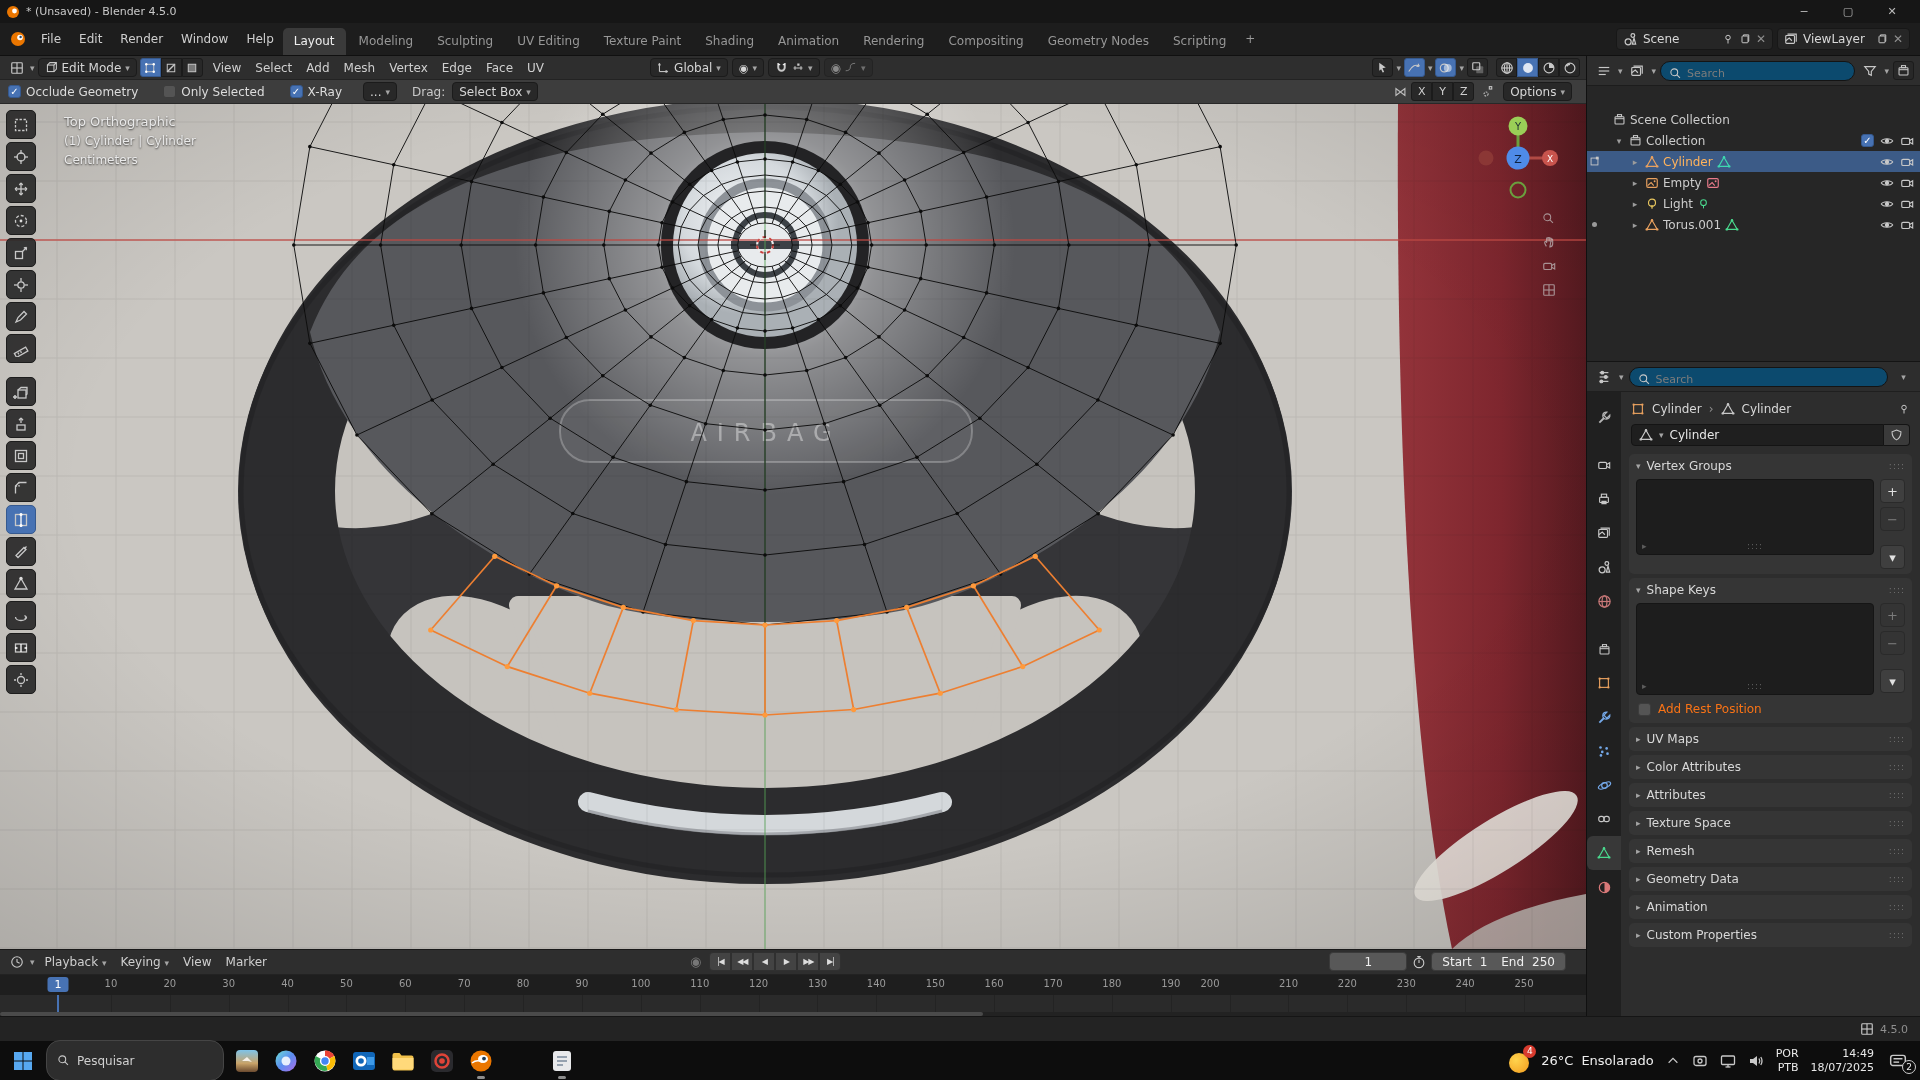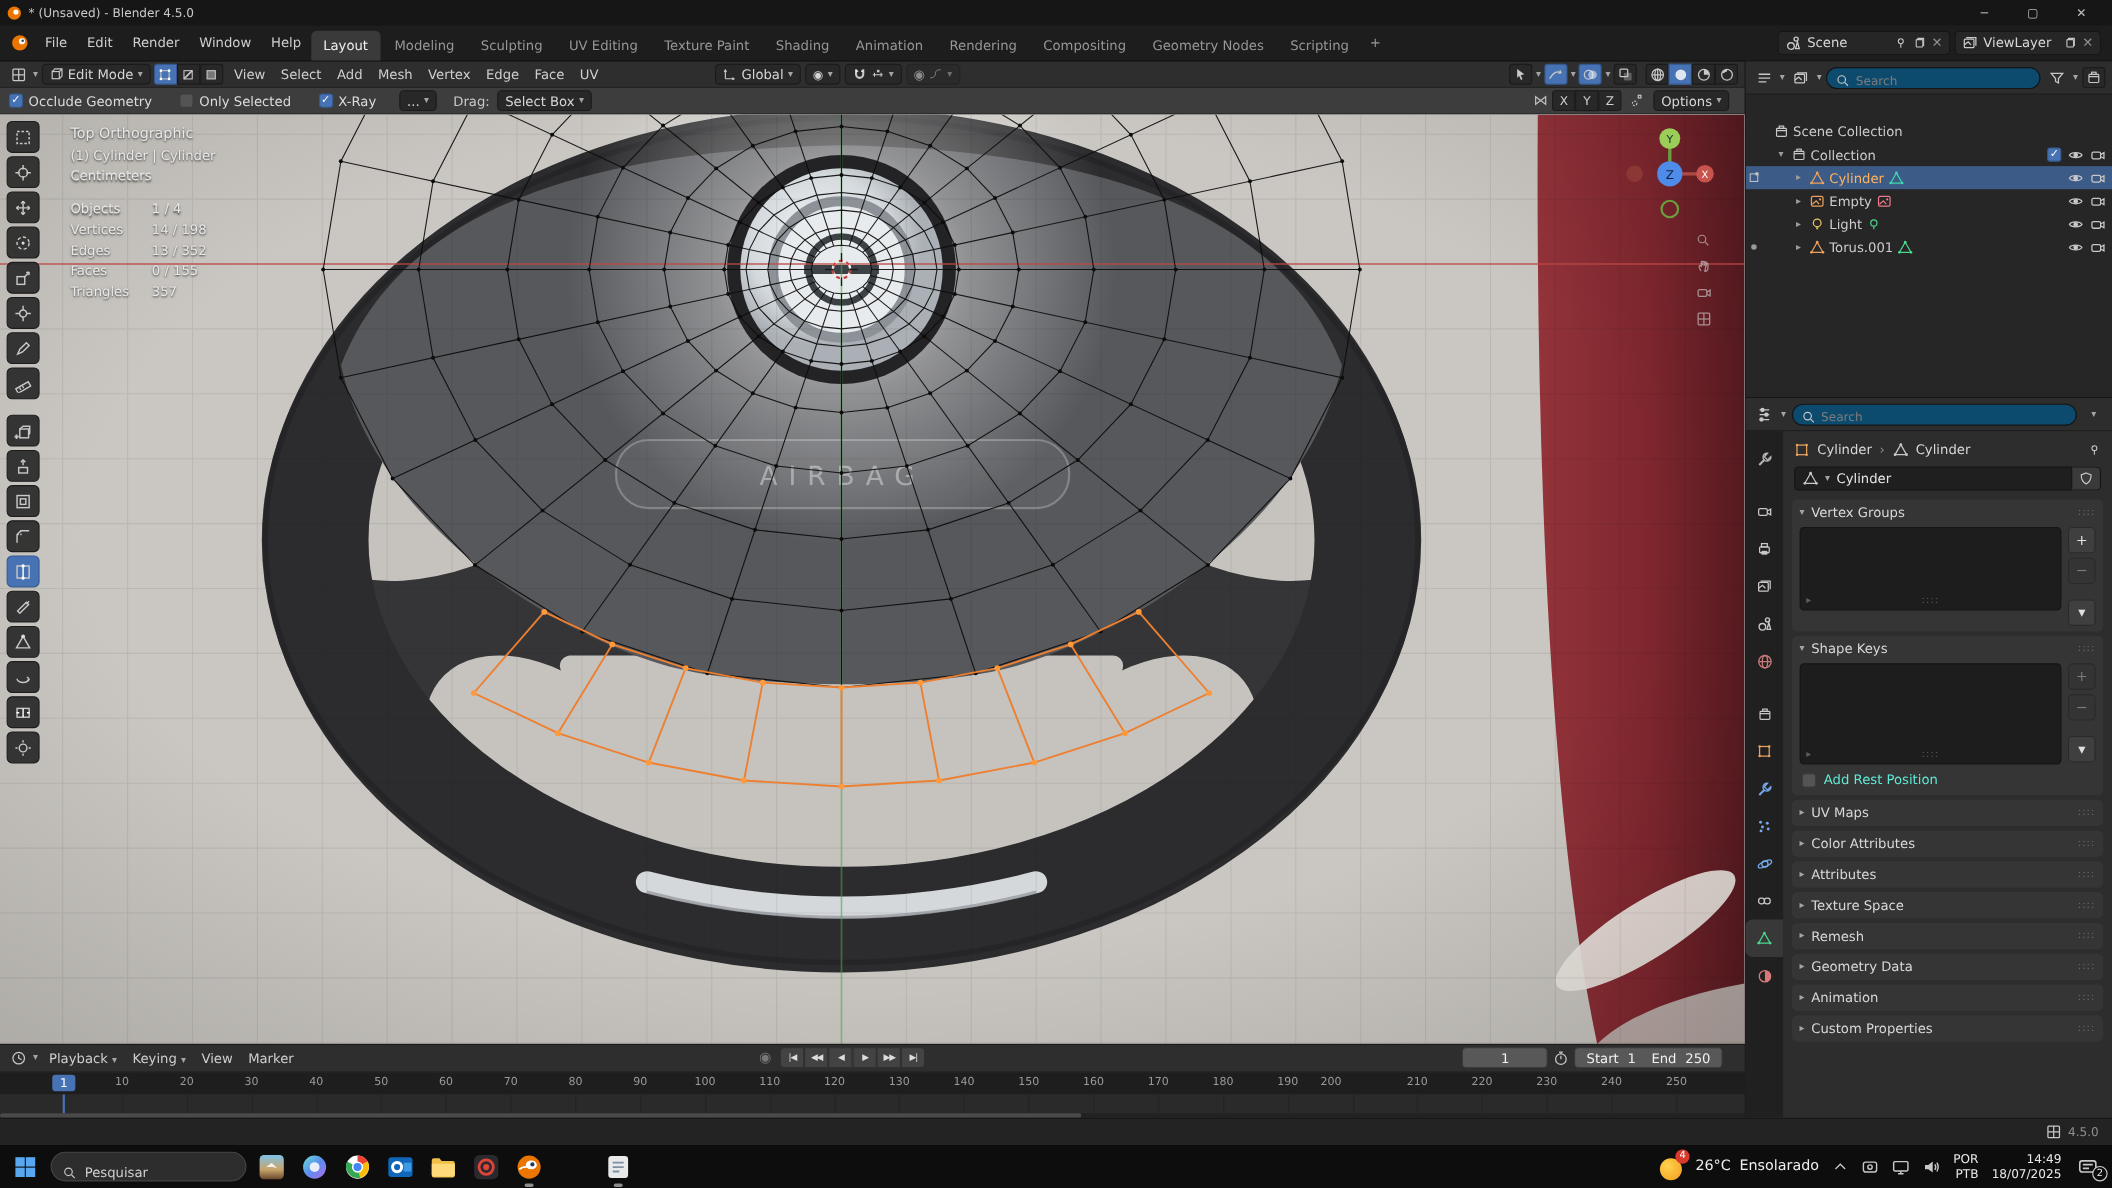--- a/index.html
+++ b/index.html
@@ -82,21 +82,21 @@
   .panel .phead{display:flex;align-items:center;gap:6px}
   .panel .grip{margin-left:auto;color:#6f6f6f;font-size:9px;letter-spacing:1px}
   .panel .pbody{display:flex;gap:6px;margin-top:6px}
   .well{flex:1;background:#1d1d1d;border:1px solid #151515;border-radius:4px;position:relative}
   .well .corner{position:absolute;left:5px;bottom:3px;color:#5d5d5d;font-size:9px}
   .well .wgrip{position:absolute;left:50%;bottom:3px;transform:translateX(-50%);color:#5d5d5d;font-size:9px;letter-spacing:1px}
   .minicol{display:flex;flex-direction:column;gap:4px}
   .mini{width:25px;height:24px;background:#3f3f3f;border:1px solid #2a2a2a;border-radius:4px;display:flex;align-items:center;justify-content:center;color:#e0e0e0;font-size:13px}
   .mini.dim{color:#7a7a7a;background:#343434}
   .mini.spaced{margin-top:10px}
-  .subrow{display:flex;align-items:center;gap:7px;margin:7px 2px 2px;color:#5eead4}
+  .subrow{display:flex;align-items:center;gap:7px;margin:7px 2px 2px;color:#f97316}
   
   #timeline{height:67px;background:#2b2b2b;position:relative;border-top:1px solid #191919}
   #tl-header{height:25px;display:flex;align-items:center;gap:3px;padding:0 6px;background:#2e2e2e;border-bottom:1px solid #222}
   #tl-center{position:absolute;left:690px;top:2px;display:flex;align-items:center;gap:2px}
   #tl-right{position:absolute;right:20px;top:2px;display:flex;align-items:center;gap:5px}
   .tl-btn{height:19px;min-width:22px;padding:0 3px;background:#434343;border:1px solid #303030;display:flex;align-items:center;justify-content:center;color:#ddd;font-size:8px;letter-spacing:-1px}
   .tl-group{display:flex}
   .tl-group .tl-btn:first-child{border-radius:4px 0 0 4px}
   .tl-group .tl-btn:last-child{border-radius:0 4px 4px 0}
   .framefield{background:#585858;border:1px solid #3a3a3a;border-radius:4px;height:19px;width:78px;display:flex;align-items:center;justify-content:center;color:#f0f0f0}
@@ -109,21 +109,21 @@
   #playhead{position:absolute;top:45px;height:18px;width:2px;background:#4772b3}
   #tl-scroll{position:absolute;left:0;right:0;bottom:0;height:4px;background:#222}
   #tl-scroll .handle{position:absolute;left:0;width:62%;top:0;bottom:0;background:#4a4a4a;border-radius:2px}
   
   #statusbar{height:25px;background:#232323;display:flex;align-items:center;padding:0 12px;color:#8f8f8f;border-top:1px solid #151515}
   #statusbar .right{margin-left:auto;display:flex;align-items:center;gap:6px;font-size:11px}
   
   #taskbar{height:39px;background:#0d0d0d;display:flex;align-items:center;padding:0 10px;gap:10px}
   .tb-icon{width:26px;height:26px;display:flex;align-items:center;justify-content:center;position:relative}
   .tb-icon .ind{position:absolute;bottom:-5px;left:50%;transform:translateX(-50%);width:8px;height:3px;border-radius:2px;background:#8d8d8d}
-  #tb-search{width:178px;height:27px;border-radius:14px;background:#2d2d2d;border:1px solid #454545;display:flex;align-items:flex-end;gap:7px;padding:0 10px}
+  #tb-search{width:178px;height:41px;border-radius:14px;background:#2d2d2d;border:1px solid #454545;display:flex;align-items:center;gap:7px;padding:0 10px}
   #tb-search input{background:transparent;border:none;outline:none;color:#eee;font-size:12px;width:110px;font-family:"DejaVu Sans",sans-serif}
   #tb-search input::placeholder{color:#cfcfcf}
   #tb-right{margin-left:auto;display:flex;align-items:center;gap:12px;color:#e8e8e8}
   .tb-2line{display:flex;flex-direction:column;align-items:flex-end;line-height:1.25;font-size:11px}
   #weather{display:flex;align-items:center;gap:8px;font-size:13px;color:#eee}
   .sunwrap{position:relative;width:24px;height:24px}
   .sun{width:20px;height:20px;border-radius:50%;background:radial-gradient(circle at 35% 35%,#ffd34d,#f29b1d);position:absolute;left:0;bottom:0}
   .badge{position:absolute;right:-3px;top:-4px;background:#d83b2e;color:#fff;font-size:9px;border-radius:50%;width:13px;height:13px;display:flex;align-items:center;justify-content:center}
   .notif{position:relative;width:24px;height:22px;display:flex;align-items:center;justify-content:center}
   .notif .nbadge{position:absolute;right:-6px;bottom:-2px;width:14px;height:14px;border-radius:50%;border:1px solid #cfcfcf;background:#0d0d0d;color:#eee;font-size:9px;display:flex;align-items:center;justify-content:center}
@@ -818,32 +818,20 @@
             <svg width="16" height="16" viewBox="0 0 16 16" fill="none" stroke="#c8c8c8" stroke-width="1.3">
               <circle cx="8" cy="8" r="3.5"></circle>
               <path d="M8,3 L8,1 M8,13 L8,15 M3,8 L1,8 M13,8 L15,8"></path>
             </svg>
           </div>
         </div>
       <div id="vp-overlay">
         <div class="t1">Top Orthographic</div>
         <div>(1) Cylinder | Cylinder</div>
         <div>Centimeters</div>
-        <div class="stats" id="vp-stats">
-            <span>Objects</span>
-            <span>1 / 4</span>
-            <span>Vertices</span>
-            <span>14 / 198</span>
-            <span>Edges</span>
-            <span>13 / 352</span>
-            <span>Faces</span>
-            <span>0 / 155</span>
-            <span>Triangles</span>
-            <span>357</span>
-          </div>
       </div>
       <div id="gizmo">
           <svg width="92" height="92" viewBox="0 0 92 92">
    <line x1="46" y1="46" x2="46" y2="14" stroke="#6a9f3e" stroke-width="3"></line>
    <line x1="46" y1="46" x2="78" y2="46" stroke="#b04a44" stroke-width="3"></line>
    <circle cx="46" cy="14" r="9.5" fill="#9ace57"></circle>
             <text x="46" y="18" text-anchor="middle" font-size="10" fill="#233" font-family="DejaVu Sans">Y</text>
    <circle cx="78" cy="46" r="8" fill="#c8544d"></circle>
             <text x="78" y="50" text-anchor="middle" font-size="9" fill="#fff" font-family="DejaVu Sans">X</text>
    <circle cx="14" cy="46" r="7.5" fill="#8e3b37" opacity=".85"></circle>

